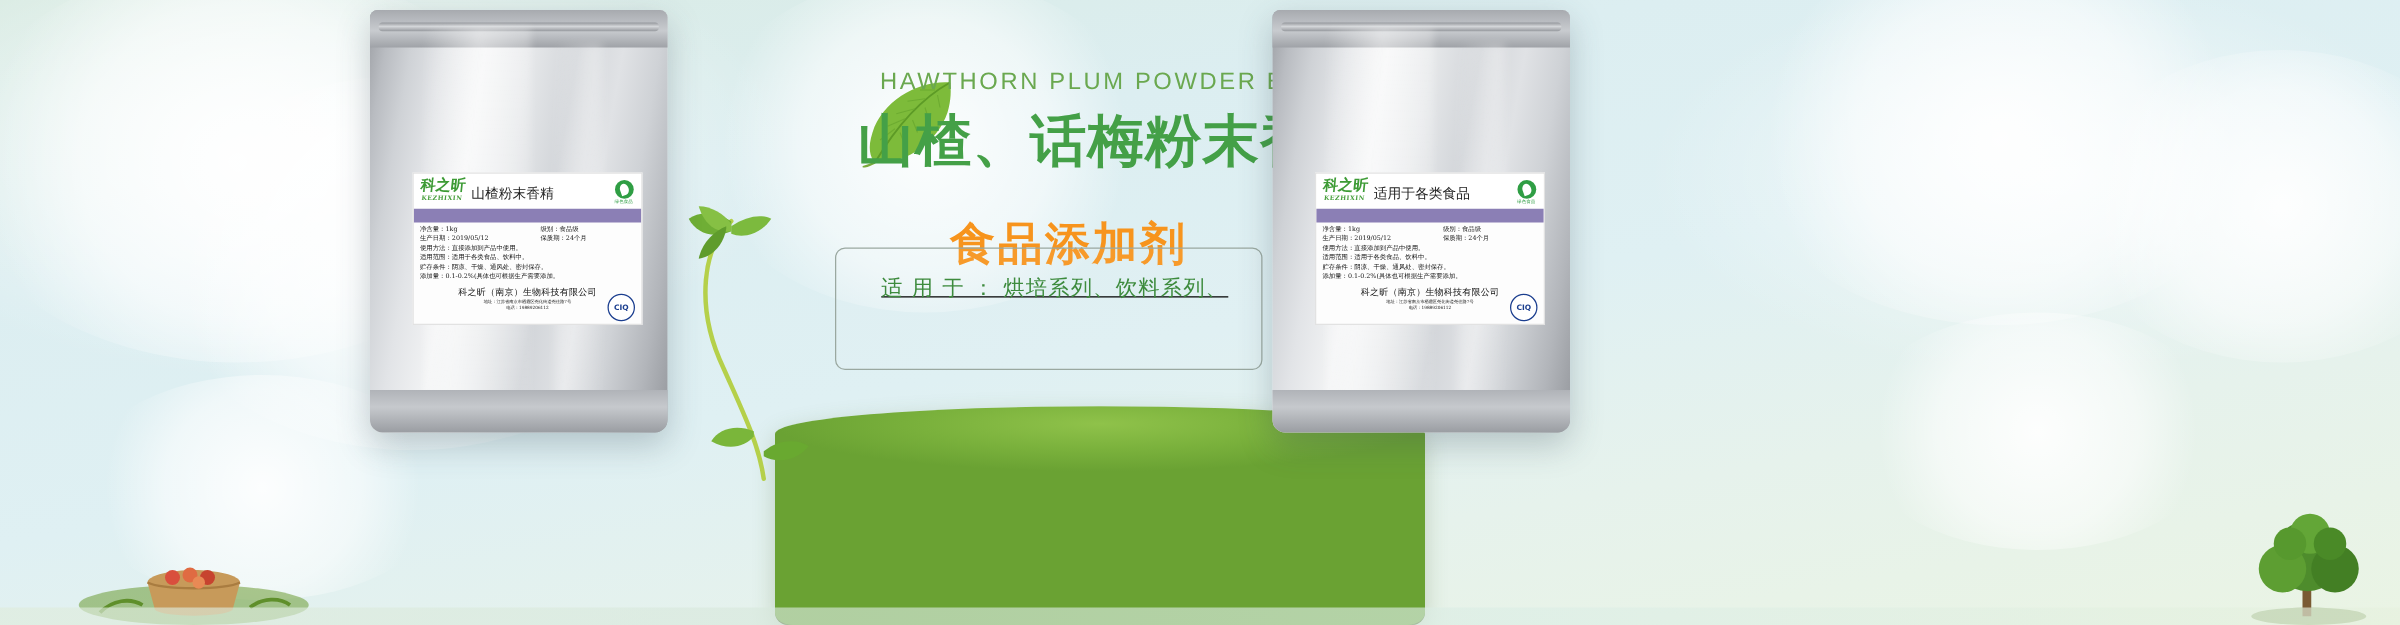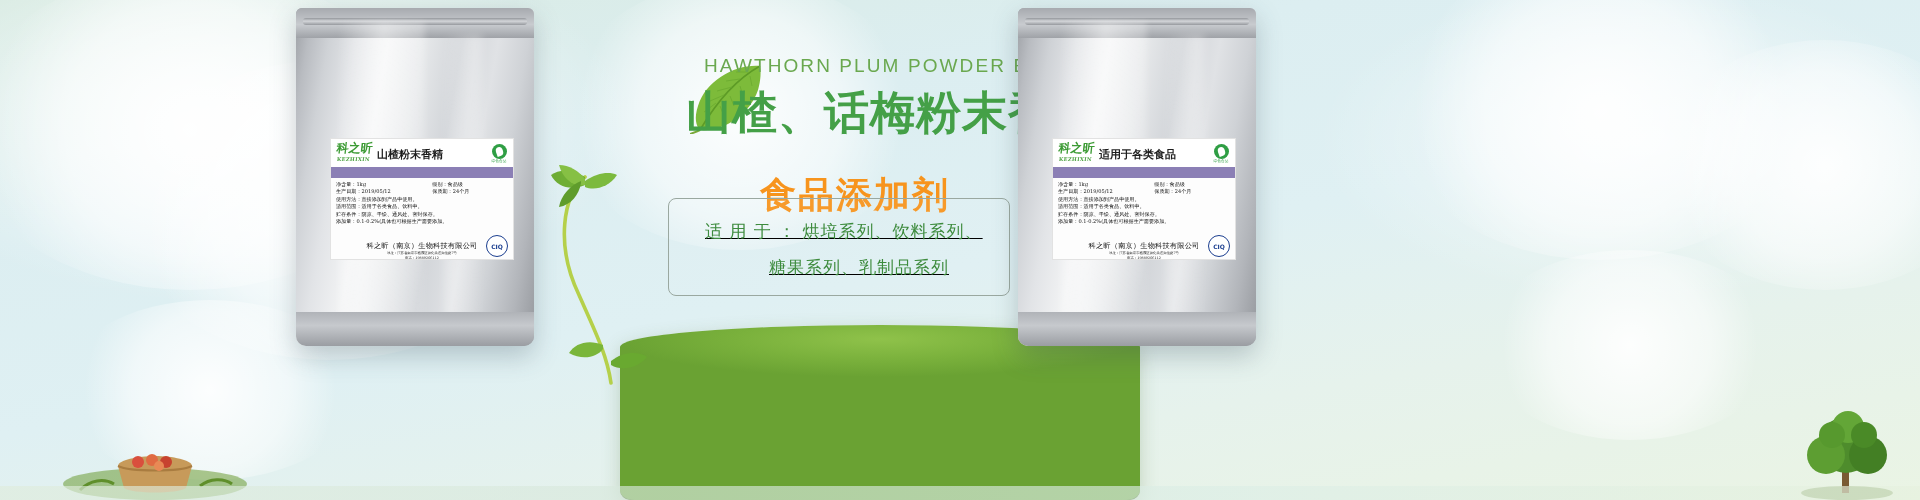--- a/index.html
+++ b/index.html
@@ -116,21 +116,21 @@
   .label-head {
     display:flex; align-items:center; gap:5px;
     padding:4px 4px 2px 5px; background:#ffffff;
   }
   .logo-mark {
     font-family:"DejaVu Serif", serif; color:#3d9b35;
     font-weight:700; font-size:12px; line-height:11px;
     text-align:center; transform:skewX(-6deg);
   }
   .logo-latin { font-size:5px; letter-spacing:.4px; color:#4aa03f; font-weight:700; }
-  .label-name { color:#1d1d1d; font-size:11px; font-weight:700; white-space:nowrap; }
+  .label-name { color:#1d1d1d; font-size:11px; font-weight:400; white-space:nowrap; }
   .green-badge {
     margin-left:auto; width:20px; text-align:center; line-height:1;
   }
   .gb-circle {
     width:15px; height:15px; border-radius:50%; background:#2f9e44; margin:0 auto;
     position:relative;
   }
   .gb-circle:after {
     content:""; position:absolute; left:4px; top:3px; width:7px; height:9px;
     background:#fff; border-radius:50% 50% 50% 0; transform:rotate(-20deg);
@@ -138,21 +138,21 @@
   .gb-text { font-size:3.6px; color:#2f9e44; letter-spacing:.1px; margin-top:1px; }
   .label-bar { height:11px; background:#8b7fb5; }
   .label-body { padding:3px 5px 2px 5px; position:relative; }
   .lb-row {
     font-family:"DejaVu Serif", serif; font-size:5.1px; color:#111;
     line-height:7.4px; white-space:nowrap;
   }
   .lb-top { display:flex; }
   .lb-top .c1c { flex:0 0 56%; }
   .label-foot {
-    text-align:center; padding:2px 0 3px;margin-top:12px;
+    text-align:center; padding:2px 0 3px;
   }
   .lf-company { font-family:"DejaVu Serif", serif; font-size:7.2px; color:#111; letter-spacing:.2px; }
   .lf-small { font-family:"DejaVu Serif", serif; font-size:3.4px; color:#222; line-height:4.6px; }
   .ciq {
     position:absolute; right:5px; bottom:2px; width:22px; height:22px;
     border-radius:50%; border:1.3px solid #1b3e8f;
     display:flex; align-items:center; justify-content:center;
     background:#fff;
   }
   .ciq span { font-size:6px; color:#1b3e8f; font-weight:700; font-family:"DejaVu Sans", sans-serif; }
@@ -218,21 +218,20 @@
 
   <div class="text-block">
     <div class="eyebrow">HAWTHORN PLUM POWDER ESSENCE</div>
     <div class="headline">山楂、话梅粉末香精</div>
     <div class="subhead">食品添加剂</div>
   </div>
 
   <div class="appbox">
     <div class="appbox-inner">
       <div class="appline l1">适 用 于 ：  烘培系列、饮料系列、</div>
-      <div class="appline l2">糖果系列、乳制品系列</div>
     </div>
   </div>
 
   <div style="position:absolute;left:296px;top:8px;width:238px;height:338px;">
     <div class="bag-body"></div>
     <div class="bag-top-fold"></div>
     <div class="bag-zip"></div>
     <div class="bag-sheen"></div>
     <div class="bag-sheen2"></div>
     <div class="bag-bottom"></div>

